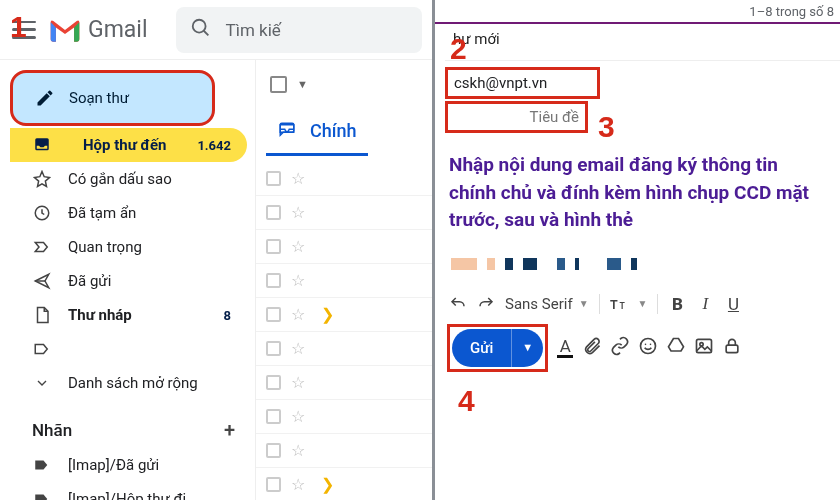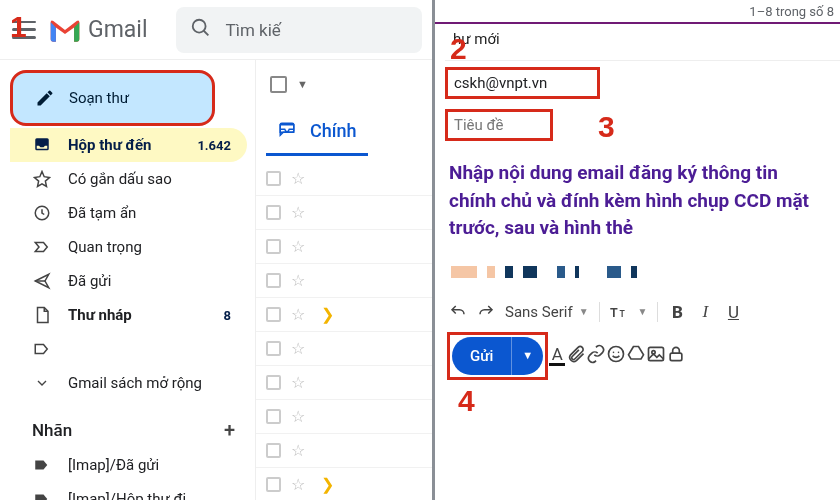--- a/index.html
+++ b/index.html
@@ -78,23 +78,24 @@
     display: flex; align-items: center; gap: 16px;
     height: 34px;
     padding: 0 16px 0 22px;
     border-radius: 0 18px 18px 0;
     font-size: 15px;
     color: #202124;
     cursor: pointer;
     margin-right: 8px;
   }
   .nav-item.active {
-    background: #fef9c3;
+    background: #fde047;
     font-weight: 700;
     color: #041e49;
+    text-align: center;
   }
   .nav-item .icon { width: 20px; height: 20px; color: #444; flex-shrink: 0; display:flex; align-items:center; justify-content:center;}
   .nav-item.active .icon { color: #041e49;}
   .nav-item .label { flex: 1; white-space: nowrap; overflow: hidden;}
   .nav-item .count { font-size: 13px; color: #041e49; font-weight: 700; }
   .nav-item.bold { font-weight: 700; }
   .nav-item.sub { color: #202124; align-items: center; }
   .labels-section {
     margin-top: 18px;
   }
@@ -172,23 +173,24 @@
   .field-box {
     border: 3px solid #d62a1a;
     padding: 4px 6px;
     font-size: 15px;
   }
   .to-field {
     width: 155px;
     margin-top: 6px;
   }
   .subject-field {
-    width: 108px;
-    margin-top: 10px;
+    width: 143px;
+    margin-top: 2px;
     color: #777;
+    text-align: right;
   }
   .fields-row2 { display: flex; align-items: center; gap: 14px;}
   .body-text {
     margin-top: 18px;
     padding: 0 14px 0 4px;
     font-size: 19px;
     line-height: 1.45;
     font-weight: 700;
     color: #4c1d95;
   }
@@ -218,21 +220,21 @@
     font-size: 15px;
     color: #444;
     display: flex; align-items: center; gap: 6px;
   }
   .bold { font-weight: 800; }
   .italic { font-style: italic; font-family: Georgia, serif;}
   .underline { text-decoration: underline; }
   .divider { width: 1px; height: 20px; background: #ddd; }
   .send-row {
     margin-top: 10px;
-    display: flex; align-items: center; gap: 0;
+    display: flex; align-items: center; gap: 8px;
     padding-left: 2px;
   }
   .send-wrap {
     border: 3px solid #d62a1a;
     padding: 2px;
     display: inline-block;
   }
   .send-btn {
     background: #0b57d0;
     color: #fff;
@@ -370,21 +372,21 @@
                   <path d="M3 6h11l5 6-5 6H3V6z"></path>
                 </svg>
               </span>
             </div>
             <div class="nav-item">
               <span class="icon">
                 <svg viewBox="0 0 24 24" width="16" height="16" class="stroke-icon">
                   <path d="M6 9l6 6 6-6"></path>
                 </svg>
               </span>
-              <span class="label">Gmail sách mở rộng</span>
+              <span class="label">Danh sách mở rộng</span>
             </div>
           </div>
 
         <div class="labels-section">
           <div class="labels-header">
             <span>Nhãn</span>
             <span class="plus-icon">+</span>
           </div>
           <div id="label-items">
               <div class="nav-item sub">

